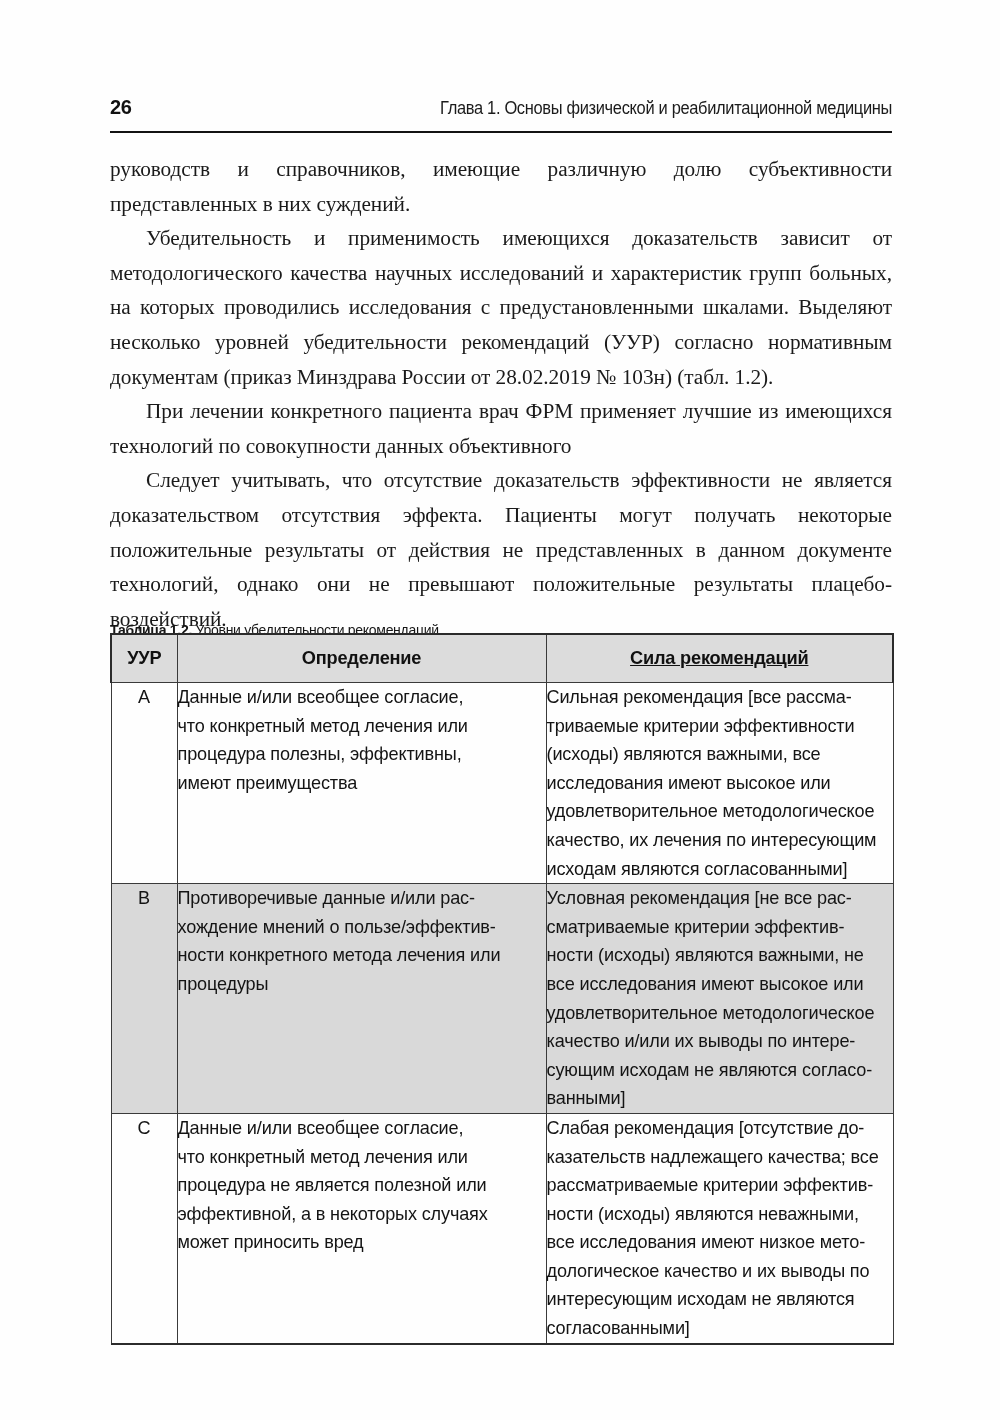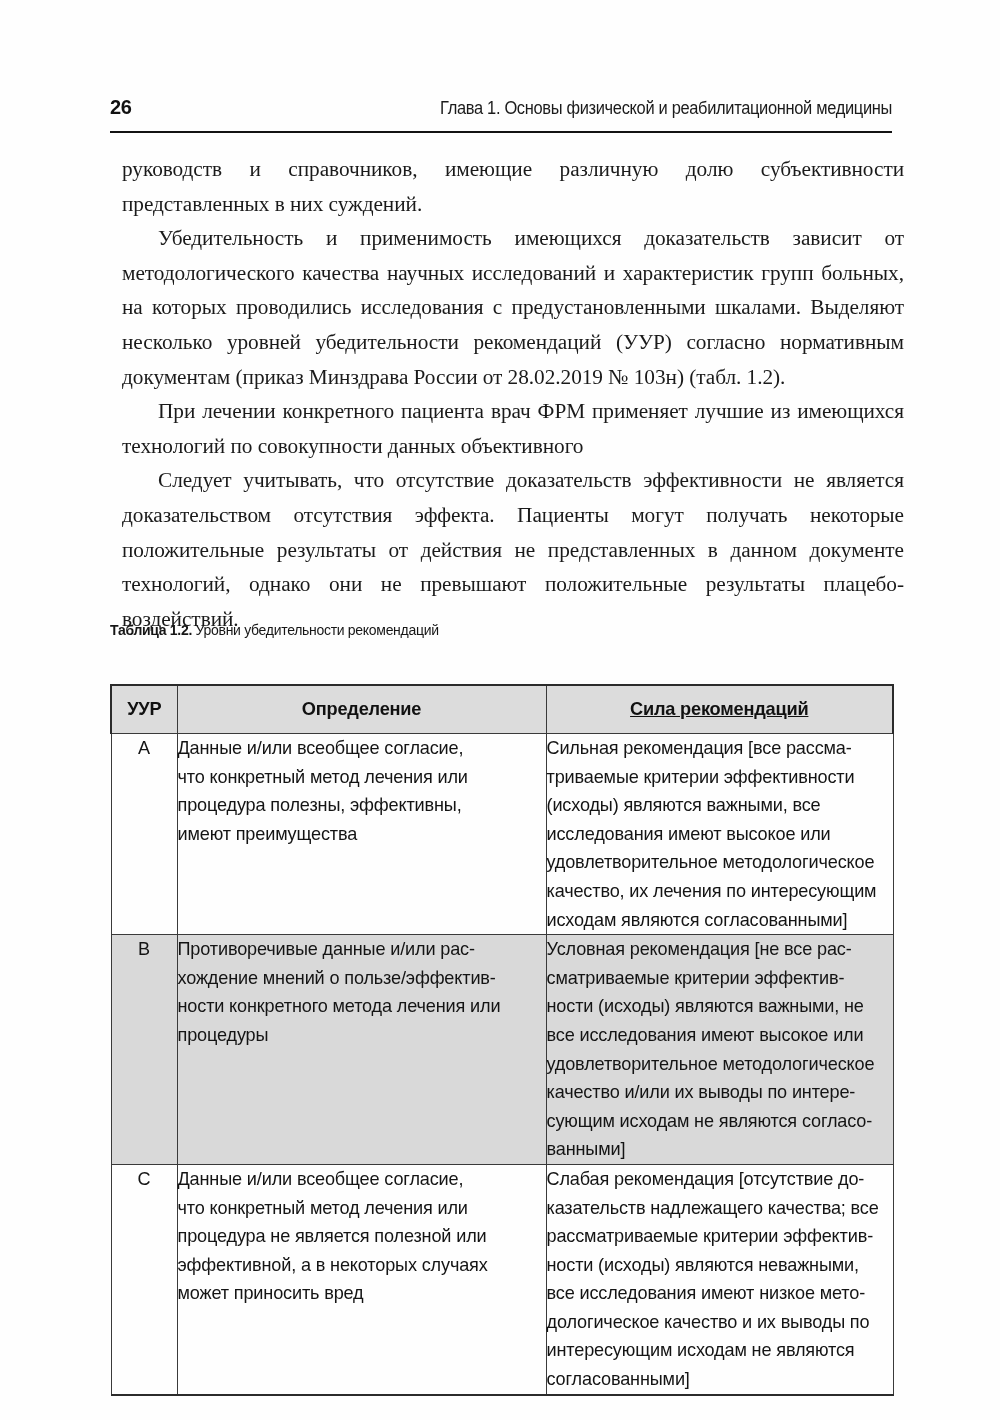--- a/index.html
+++ b/index.html
@@ -66,21 +66,20 @@
     height: 2.2px;
     background: #131313;
   }
 
   
   .body-col {
     position: absolute;
     left: 110px;
     top: 152px;
     width: 782px;
-    margin-left: 12px;
   }
   p.para {
     margin: 0;
     font-size: 21.3px;
     line-height: 34.6px;
     text-align: justify;
     text-justify: inter-word;
     color: #1a1a1a;
     letter-spacing: -0.05px;
   }
@@ -104,21 +103,21 @@
     font-weight: 700;
   }
   .table-caption .cap-rest {
     font-weight: 400;
   }
 
   
   .tbl-wrap {
     position: absolute;
     left: 110px;
-    top: 684px;
+    top: 633px;
     width: 782px;
   }
   table.uur {
     border-collapse: collapse;
     width: 782px;
     table-layout: fixed;
     font-family: "Liberation Sans", "DejaVu Sans", sans-serif;
   }
   table.uur col.c1 { width: 66px; }
   table.uur col.c2 { width: 369px; }

